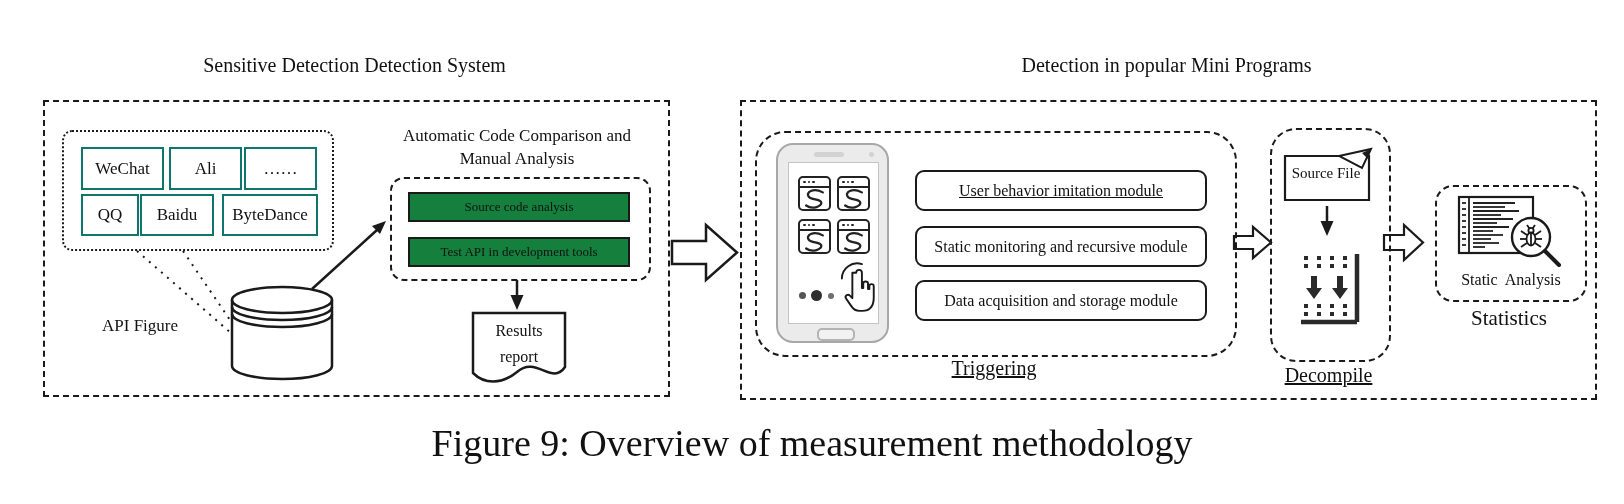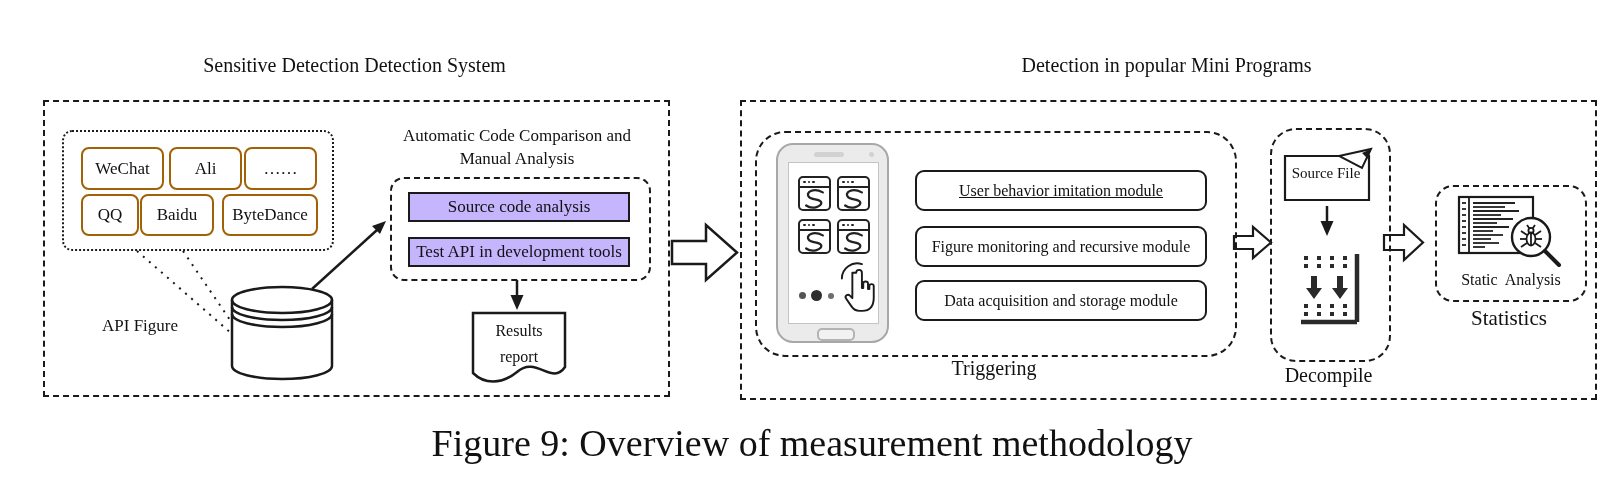--- a/index.html
+++ b/index.html
@@ -3,43 +3,43 @@
 <meta charset="utf-8">
 <style>
   html,body{margin:0;padding:0;background:#fff;}
   .canvas{position:relative;width:1624px;height:504px;background:#fff;overflow:hidden;
           font-family:"Liberation Serif","DejaVu Serif",serif;color:#111;}
   .abs{position:absolute;}
   .center{text-align:center;}
   .sec-title{font-size:20px;}
   .outer-box{border:2px dashed #1a1a1a;}
   .vendor-box{border:2px dotted #1a1a1a;border-radius:10px;}
-  .chip{border:2px solid #a16207;border-radius:8px;display:flex;align-items:center;justify-content:center;
+  .chip{border:2px solid #0f766e;border-radius:0;display:flex;align-items:center;justify-content:center;
         font-size:17px;background:#fff;white-space:nowrap;}
   .analysis-title{font-size:17px;line-height:23px;}
   .analysis-box{border:2.5px dashed #1a1a1a;border-radius:14px;}
-  .step{position:absolute;border:2px solid #1a1a1a;background:#c4b5fd;display:flex;align-items:center;
-        justify-content:center;font-size:17px;white-space:nowrap;}
+  .step{position:absolute;border:2px solid #1a1a1a;background:#15803d;display:flex;align-items:center;
+        justify-content:center;font-size:13px;white-space:nowrap;}
   .label-17{font-size:17px;}
   .module{position:absolute;left:915px;width:288px;height:37px;border:2px solid #1a1a1a;border-radius:9px;
           background:#fff;display:flex;align-items:center;justify-content:center;font-size:16px;white-space:nowrap;}
   .round-dash{border:2px dashed #1a1a1a;}
   .phone{border:2.5px solid #a8a8a8;border-radius:17px;background:#ebebeb;}
   .phone-screen{position:absolute;left:10px;top:17px;width:89px;height:160px;background:#fff;border:1.5px solid #c4c4c4;}
   .speaker{position:absolute;left:36px;top:7px;width:30px;height:5px;border-radius:3px;background:#d2d2d2;}
   .camera{position:absolute;right:13px;top:7px;width:5px;height:5px;border-radius:50%;background:#d2d2d2;}
   .home-btn{position:absolute;left:39px;top:183px;width:34px;height:9px;border-radius:5px;border:2px solid #b3b3b3;background:#f2f2f2;}
   .mp-icon{position:absolute;width:33px;height:35px;border:2px solid #222;border-radius:5px;background:#fff;box-sizing:border-box;}
   .mp-bar{height:8px;border-bottom:2px solid #222;display:flex;align-items:center;padding-left:3px;gap:2px;}
   .mp-bar i{width:2.5px;height:2.5px;border-radius:50%;background:#222;display:block;}
   .pag-dot{position:absolute;border-radius:50%;}
   .doc-text{line-height:26px;font-size:16px;}
   .src-text{font-size:15px;}
   .static-label{font-size:16px;word-spacing:4px;}
-  .big-label{font-size:20px;}
+  .big-label{font-size:20px;text-decoration:underline;}
   .stats-label{font-size:21px;}
   .caption{font-size:38px;}
   svg{display:block;}
 </style>
 </head>
 <body>
 
 <div class="canvas">
 
   <svg class="abs" style="left:0;top:0;" width="1624" height="504" viewBox="0 0 1624 504">
@@ -152,21 +152,21 @@
       <span class="pag-dot" style="left:39px;top:130px;width:6px;height:6px;background:#6e6e6e;"></span>
       <svg class="abs" style="left:50px;top:98px;" width="42" height="54" viewBox="0 0 44 56">
         <path d="M3,18 A16,16 0 0 1 24,3" fill="none" stroke="#1a1a1a" stroke-width="2" stroke-linecap="round"></path>
         <path d="M18,12 c0,-4 6,-4 6,0 v16 h1.4 v-4.6 c0,-3 5,-3 5,0 v5.6 h1.4 v-3 c0,-2.8 4.6,-2.8 4.6,0 V38 c0,9 -4,14 -12,14 h-3 c-4,0 -6.5,-2 -8.5,-5 l-5.5,-8 c-1.8,-2.6 1.8,-5.2 4,-3 l2.6,2.6 V12 z" fill="#fff" stroke="#1a1a1a" stroke-width="2" stroke-linejoin="round"></path>
       </svg>
     </div>
     <div class="home-btn"></div>
   </div>
 
   <div class="module" style="top:170px;text-decoration:underline;">User behavior imitation module</div>
-  <div class="module" style="top:226px;">Figure monitoring and recursive module</div>
+  <div class="module" style="top:226px;">Static monitoring and recursive module</div>
   <div class="module" style="top:280px;">Data acquisition and storage module</div>
 
   <div class="abs round-dash" style="left:1270px;top:128px;width:117px;height:230px;border-radius:26px;"></div>
   <div class="abs big-label center" style="left:1270px;top:364px;width:117px;">Decompile</div>
 
   <svg class="abs" style="left:1283px;top:146px;" width="90" height="58" viewBox="0 0 90 58">
     <path d="M2,10 H86 V54 H2 Z" fill="#fff" stroke="#1a1a1a" stroke-width="2.2"></path>
     <path d="M56,10 L88,3 L79,22 Z" fill="#fff" stroke="#1a1a1a" stroke-width="2"></path>
     <path d="M79,7 L88,3 L85,13 Z" fill="#1a1a1a"></path>
   </svg>

